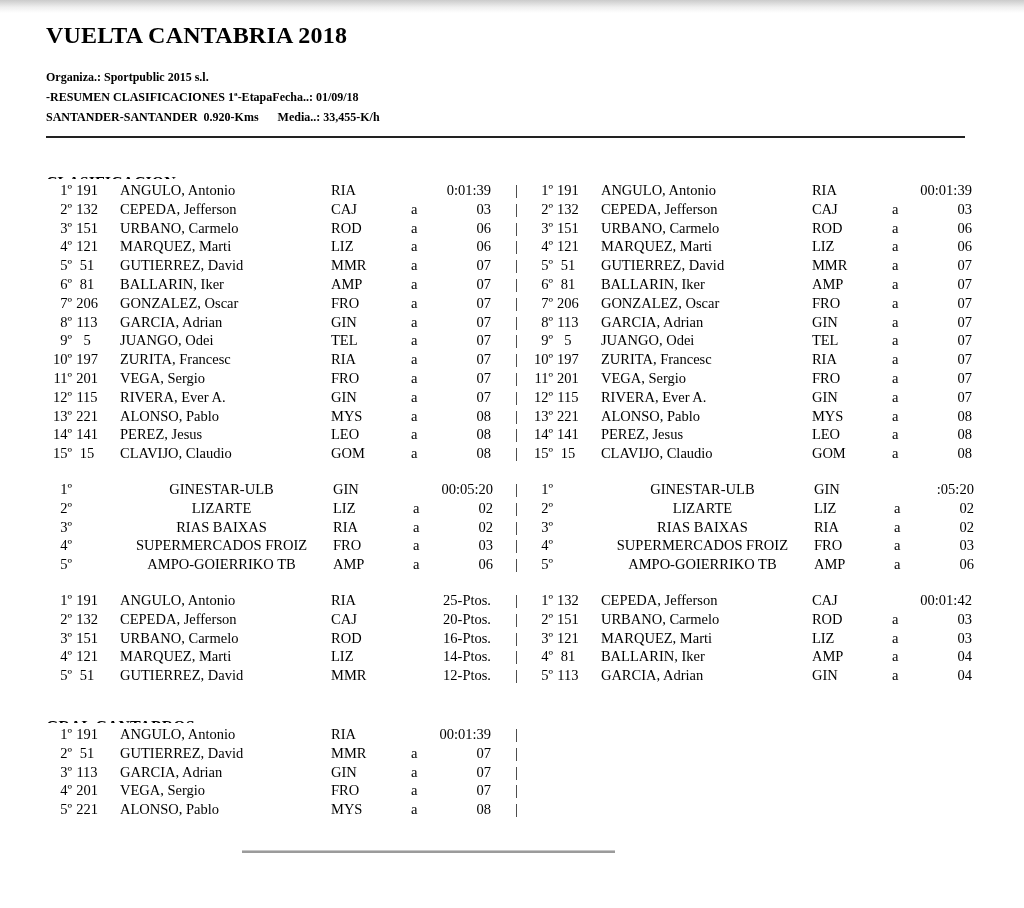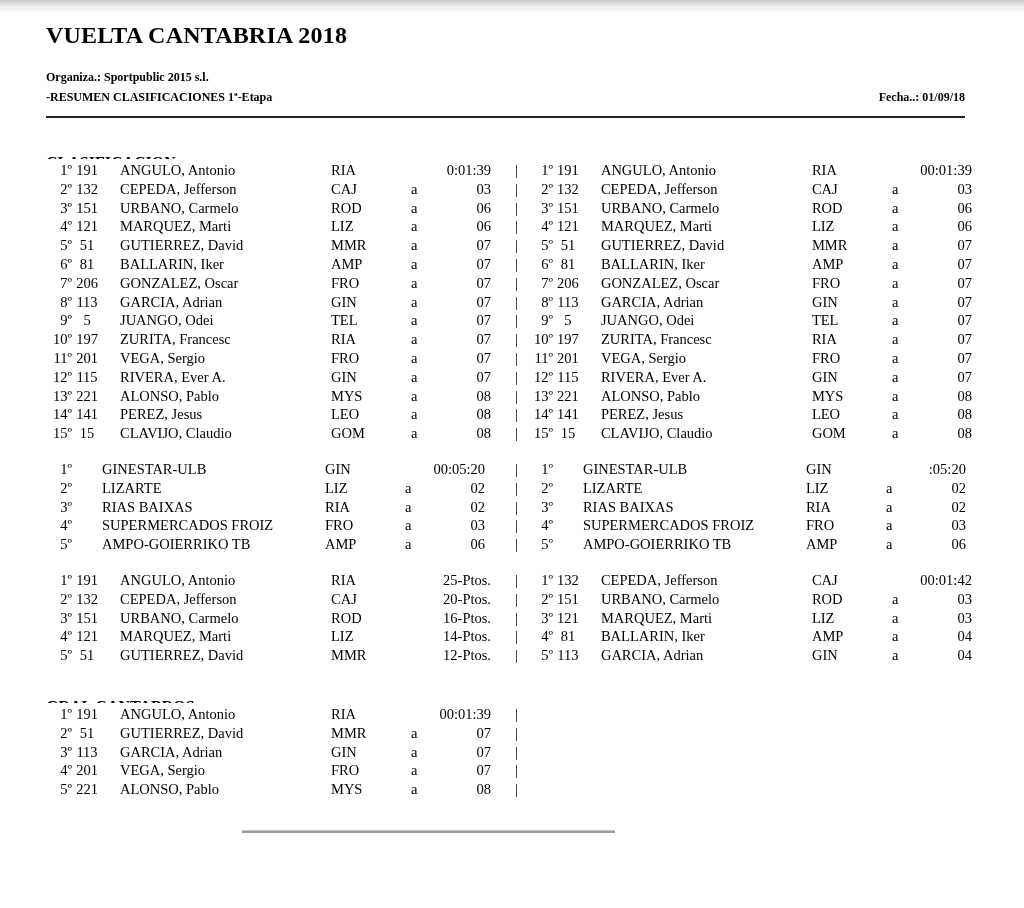--- a/index.html
+++ b/index.html
@@ -18,21 +18,21 @@
   }
   .page-header { padding: 16px 59px 0 46px; }
   .page-title {
     font-size: 24px; font-weight: bold;
     margin: 6px 0 18px 0; letter-spacing: 0.2px;
   }
   .hline {
     font-weight: bold; font-size: 12px; line-height: 20px;
     white-space: pre; display: flex;
   }
-  .hline.between { justify-content: space-between; }
+  .hline.between { justify-content: flex-start; }
   .avg { margin-left: 19px; }
   .rule {
     margin-top: 9px; height: 0;
     border-top: 2px solid #222222;
   }
 
   #tables { padding-left: 46px; font-size: 14.5px; }
   .pair { margin-top: 20px; }
   .pair + .pair { margin-top: 17px; }
   .line { display: flex; height: 18.8px; line-height: 18.8px; white-space: pre; }
@@ -40,21 +40,21 @@
   .sec-title {
     font-weight: bold; font-size: 16px;
     text-decoration: underline;
     text-underline-offset: 2px;
     margin-top: 14px;
   }
   .half { display: flex; width: 447px; flex: none; overflow: hidden; }
   .half .pos  { width: 26px;  text-align: right; flex: none; }
   .half .bib  { width: 30px;  text-align: center; flex: none; }
   .half .name { width: 211px; margin-left: 18px; flex: none; overflow: hidden; }
-  .half.teamrow .name { width: 223px; margin-left: 0; }
+  .half.teamrow .name { width: 223px; margin-left: 8px; text-align: center; }
   .half .team { width: 80px;  flex: none; }
   .half .a    { width: 16px;  flex: none; }
   .half .gap  { width: 64px;  text-align: right; flex: none; }
   .pipe { flex: none; margin-left: 22px; margin-right: 9px; }
   .pipe.hidden { visibility: hidden; }
 
   .bottom-rule {
     margin: 31px 0 0 242px;
     width: 373px; height: 3px;
     background: #9b9b9b;
@@ -68,20 +68,24 @@
 <div class="top-shade"></div>
 
 <header class="page-header">
   <div class="page-title">VUELTA CANTABRIA 2018</div>
   <div class="hline">
     <span>Organiza.: Sportpublic 2015 s.l.</span>
   </div>
   <div class="hline between">
     <span>-RESUMEN CLASIFICACIONES 1ª-Etapa</span>
     <span>Fecha..: 01/09/18</span>
+  </div>
+  <div class="hline">
+    <span>SANTANDER-SANTANDER  0.920-Kms</span>
+    <span class="avg">Media..: 33,455-K/h</span>
   </div>
   <div class="rule"></div>
 </header>
 
 <main id="tables">
     <section class="pair">
       <div class="line head-line"><div class="half"><span class="sec-title">CLASIFICACION</span></div><span class="pipe hidden">|</span></div>
       <div class="line"><div class="half"><span class="pos">1º</span><span class="bib">191</span><span class="name">ANGULO, Antonio</span><span class="team">RIA</span><span class="a"></span><span class="gap">0:01:39</span></div><span class="pipe">|</span><div class="half"><span class="pos">1º</span><span class="bib">191</span><span class="name">ANGULO, Antonio</span><span class="team">RIA</span><span class="a"></span><span class="gap">00:01:39</span></div></div>
       <div class="line"><div class="half"><span class="pos">2º</span><span class="bib">132</span><span class="name">CEPEDA, Jefferson</span><span class="team">CAJ</span><span class="a">a</span><span class="gap">03</span></div><span class="pipe">|</span><div class="half"><span class="pos">2º</span><span class="bib">132</span><span class="name">CEPEDA, Jefferson</span><span class="team">CAJ</span><span class="a">a</span><span class="gap">03</span></div></div>
       <div class="line"><div class="half"><span class="pos">3º</span><span class="bib">151</span><span class="name">URBANO, Carmelo</span><span class="team">ROD</span><span class="a">a</span><span class="gap">06</span></div><span class="pipe">|</span><div class="half"><span class="pos">3º</span><span class="bib">151</span><span class="name">URBANO, Carmelo</span><span class="team">ROD</span><span class="a">a</span><span class="gap">06</span></div></div>

